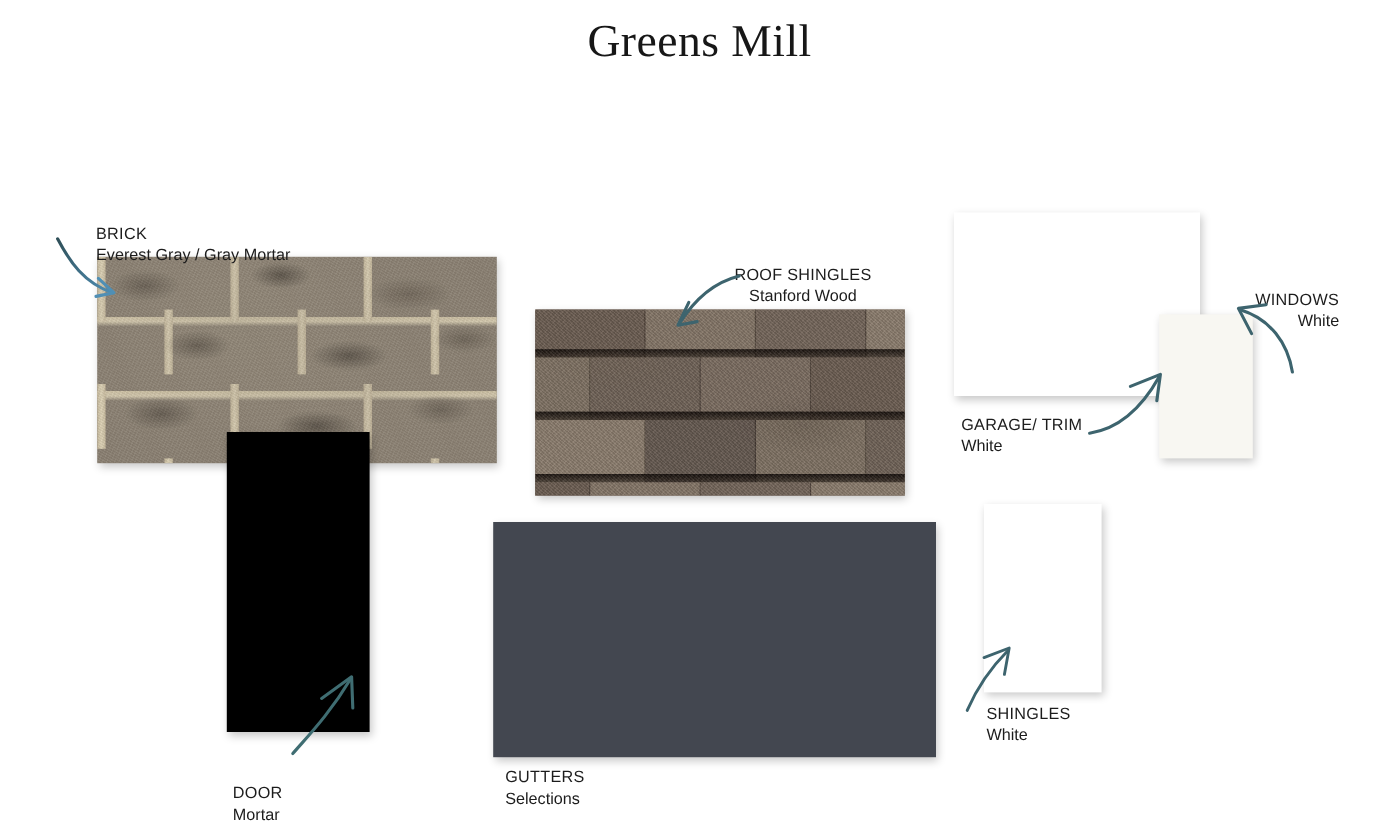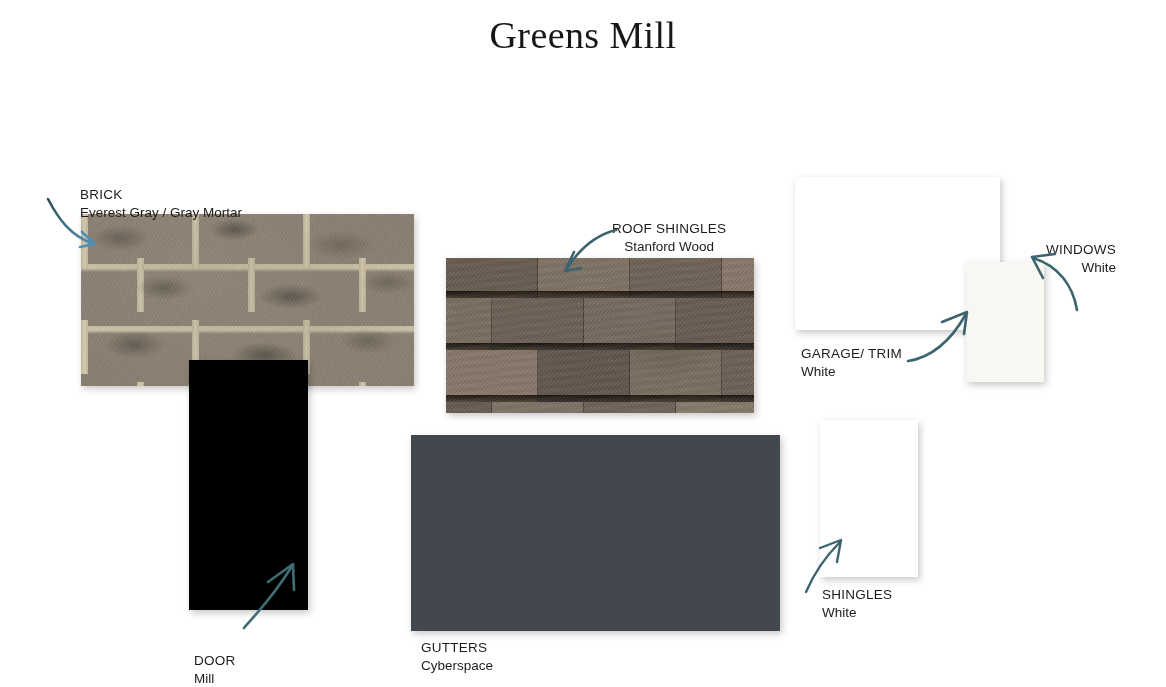--- a/index.html
+++ b/index.html
@@ -296,26 +296,26 @@
   <span class="lval">Everest Gray / Gray Mortar</span>
 </div>
 
 <div class="label" id="label-shingles">
   <span class="lname">ROOF SHINGLES</span>
   <span class="lval">Stanford Wood</span>
 </div>
 
 <div class="label" id="label-door">
   <span class="lname">DOOR</span>
-  <span class="lval">Mill</span>
+  <span class="lval">Mortar</span>
 </div>
 
 <div class="label" id="label-siding">
   <span class="lname">GUTTERS</span>
-  <span class="lval">Cyberspace</span>
+  <span class="lval">Selections</span>
 </div>
 
 <div class="label" id="label-garage">
   <span class="lname">GARAGE/ TRIM</span>
   <span class="lval">White</span>
 </div>
 
 <div class="label right-align" id="label-windows">
   <span class="lname">WINDOWS</span>
   <span class="lval">White</span>

